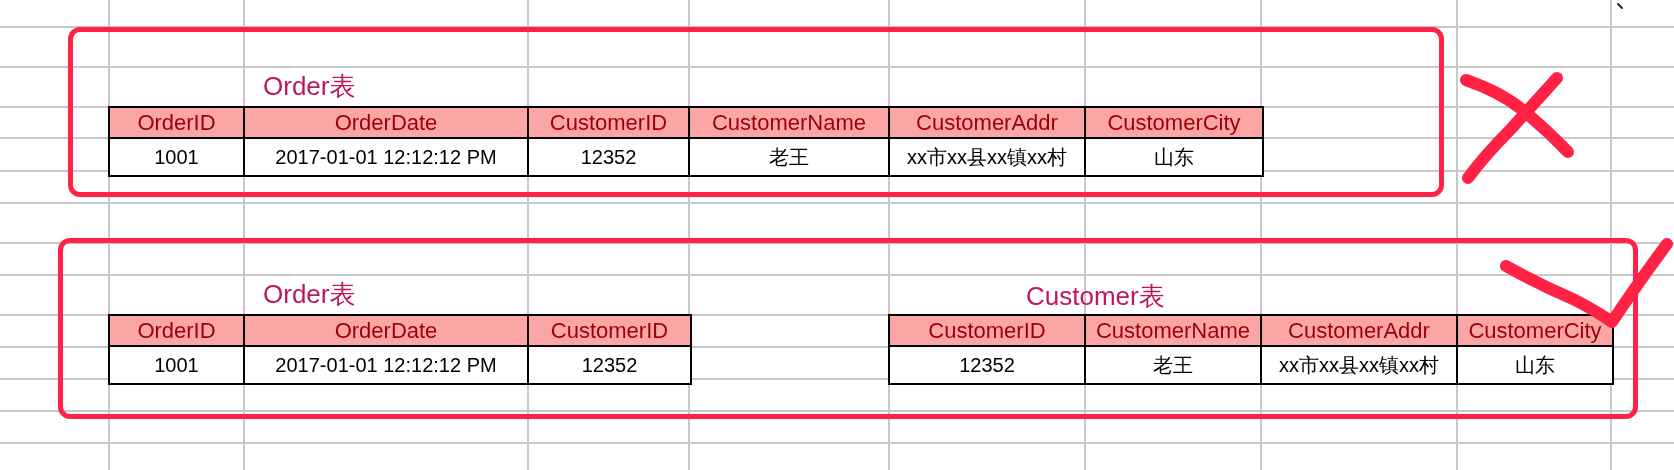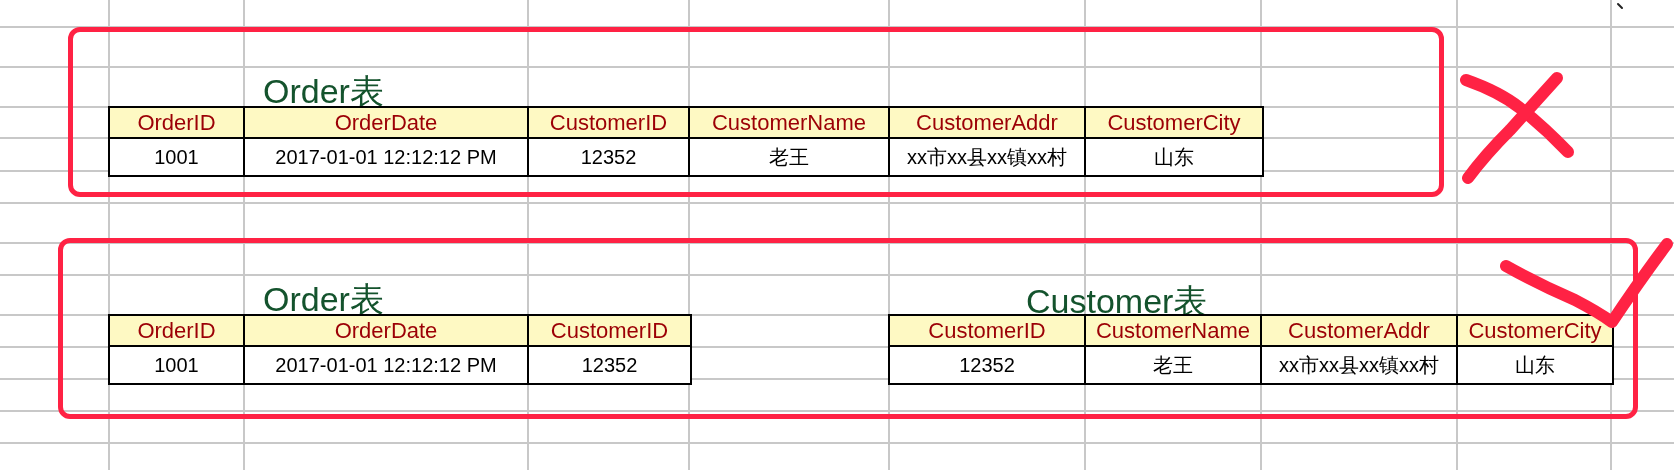--- a/index.html
+++ b/index.html
@@ -2,23 +2,23 @@
 <html><head>
 <meta charset="utf-8">
 <style>
   html,body{margin:0;padding:0;background:#fff;}
   body{width:1674px;height:470px;position:relative;overflow:hidden;font-family:"Liberation Sans","DejaVu Sans",sans-serif;}
   .grid{position:absolute;left:0;top:0;width:1674px;height:470px;}
   .vline{position:absolute;top:0;width:2px;height:470px;background:#c8c8c8;}
   .hline{position:absolute;left:0;width:1674px;height:2px;background:#c8c8c8;}
   table.sheet{position:absolute;border-collapse:collapse;table-layout:fixed;}
   table.sheet td{border:2px solid #000;text-align:center;padding:0;overflow:hidden;white-space:nowrap;box-sizing:border-box;}
-  table.sheet tr.hdr td{background:#fef9c3;color:#9c0006;font-size:22px;height:31px;}
+  table.sheet tr.hdr td{background:#fca5a5;color:#9c0006;font-size:22px;height:31px;}
   table.sheet tr.row td{background:#fff;color:#000;font-size:20px;height:38px;}
-  .title{position:absolute;color:#14532d;font-size:34px;white-space:nowrap;}
+  .title{position:absolute;color:#be185d;font-size:26px;white-space:nowrap;}
   .box{position:absolute;border:5px solid #ff2244;border-radius:12px;box-sizing:border-box;}
   svg.marks{position:absolute;left:0;top:0;}
 </style>
 </head>
 <body>
 
 <div class="grid">
   <div class="vline" style="left:108px"></div>
   <div class="vline" style="left:243px"></div>
   <div class="vline" style="left:527px"></div>

